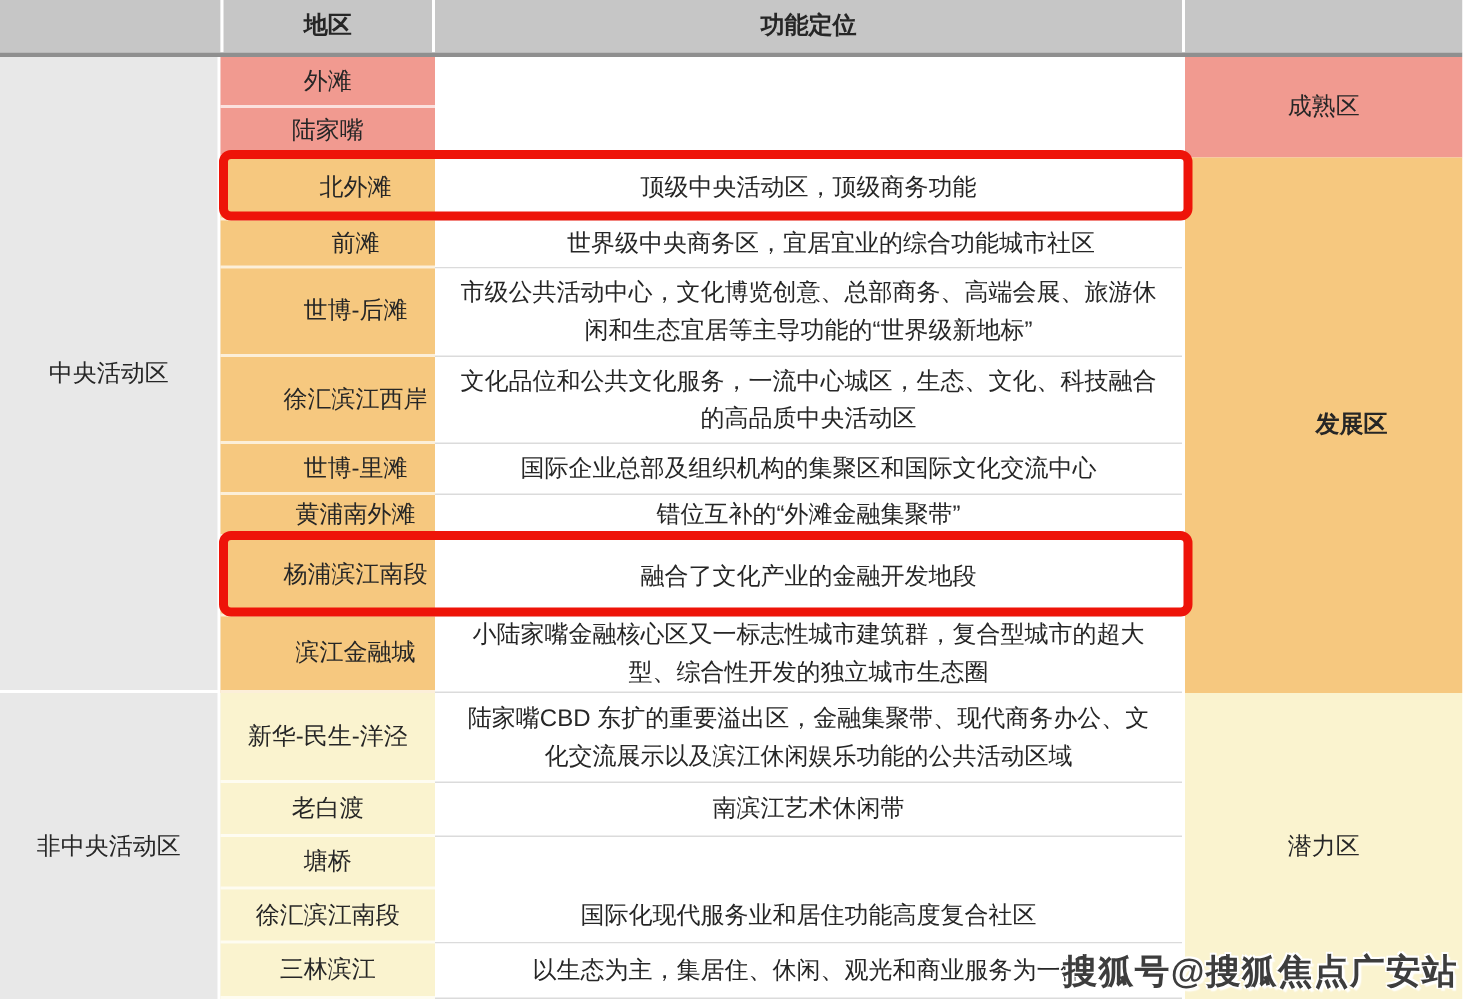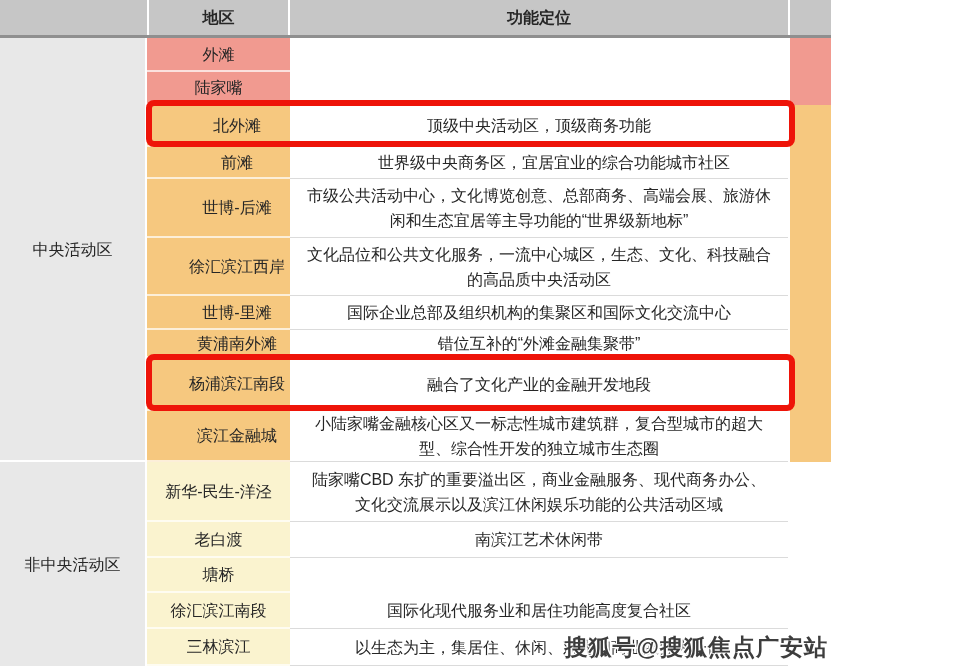--- a/index.html
+++ b/index.html
@@ -2,21 +2,21 @@
 <html style="--mature: #f19a90; --develop: #f6c87f; --potential: #faf3cf; --header: #c6c6c6; --zone: #e8e8e8; --headerline: #8f8f8f; --highlight: #ee1409;"><head>
 <meta charset="utf-8">
 <style>
   :root{
     --mature:#f19a90; --develop:#f6c87f; --potential:#faf3cf;
     --header:#c6c6c6; --zone:#e8e8e8; --headerline:#8f8f8f;
     --highlight:#ee1409; --text:#262626;
   }
   *{box-sizing:border-box; margin:0; padding:0;}
   body{background:#fff; font-family:"Liberation Sans","DejaVu Sans",sans-serif; color:var(--text);}
-  .stage{position:relative; width:831px; height:666px; overflow:hidden; background:#fff;}
+  .stage{position:relative; width:975px; height:666px; overflow:hidden; background:#fff;}
   .table{
     display:grid; width:975px; height:666px;
     grid-template-columns:147px 143px 498px 187px;
     grid-template-rows:35px 3px 34px 33px 42px 32px 59px 58px 34px 28px 53px 51px 60px 36px 35px 36px 37px;
   }
   .cell{display:flex; align-items:center; justify-content:center; text-align:center; font-size:16px; line-height:25px;}
   .hcell{background:var(--header); font-weight:700;}
   .hcell.mid{border-left:2px solid #fff; border-right:2px solid #fff;}
   .hcell.last{border-left:2px solid #fff;}
   .hsep{grid-column:1 / 5; grid-row:2; background:var(--headerline);}
@@ -46,20 +46,21 @@
     <div class="cell hcell mid" style="grid-row:1; grid-column:2;">地区</div>
     <div class="cell hcell" style="grid-row:1; grid-column:3;">功能定位</div>
     <div class="cell hcell last" style="grid-row:1; grid-column:4;"></div>
     <div class="hsep"></div>
 
     <div class="cell zone top" style="grid-row:3 / span 10;">中央活动区</div>
     <div class="cell zone" style="grid-row:13 / span 5;">非中央活动区</div>
 
     <div class="cell cat mature" style="grid-row:3 / span 2;">成熟区</div>
     <div class="cell cat develop" style="grid-row:5 / span 8;font-weight:bold;">发展区</div>
+    <div class="cell cat potential" style="grid-row:13 / span 5;">潜力区</div>
 
     <div class="cell region mature" style="grid-row:3;">外滩</div>
 
     <div class="cell region mature" style="grid-row:4;">陆家嘴</div>
 
     <div class="cell region develop" style="grid-row:5;">北外滩</div>
     <div class="cell func" style="grid-row:5;">顶级中央活动区，顶级商务功能</div>
 
     <div class="cell region develop" style="grid-row:6;">前滩</div>
     <div class="cell func" style="grid-row:6;padding-left:44px;">世界级中央商务区，宜居宜业的综合功能城市社区</div>
@@ -76,21 +77,21 @@
     <div class="cell region develop" style="grid-row:10;">黄浦南外滩</div>
     <div class="cell func" style="grid-row:10;">错位互补的“外滩金融集聚带”</div>
 
     <div class="cell region develop" style="grid-row:11;">杨浦滨江南段</div>
     <div class="cell func" style="grid-row:11;">融合了文化产业的金融开发地段</div>
 
     <div class="cell region develop" style="grid-row:12;">滨江金融城</div>
     <div class="cell func" style="grid-row:12;">小陆家嘴金融核心区又一标志性城市建筑群，复合型城市的超大型、综合性开发的独立城市生态圈</div>
 
     <div class="cell region potential" style="grid-row:13;">新华-民生-洋泾</div>
-    <div class="cell func" style="grid-row:13;">陆家嘴CBD 东扩的重要溢出区，商业金融服务、现代商务办公、文化交流展示以及滨江休闲娱乐功能的公共活动区域</div>
+    <div class="cell func" style="grid-row:13;">陆家嘴CBD 东扩的重要溢出区，金融集聚带、现代商务办公、文化交流展示以及滨江休闲娱乐功能的公共活动区域</div>
 
     <div class="cell region potential" style="grid-row:14;">老白渡</div>
     <div class="cell func" style="grid-row:14;">南滨江艺术休闲带</div>
 
     <div class="cell region potential" style="grid-row:15;">塘桥</div>
 
     <div class="cell func" style="grid-row:16;">国际化现代服务业和居住功能高度复合社区</div>
     <div class="cell region potential" style="grid-row:16;">徐汇滨江南段</div>
 
     <div class="cell region potential" style="grid-row:17;">三林滨江</div>

